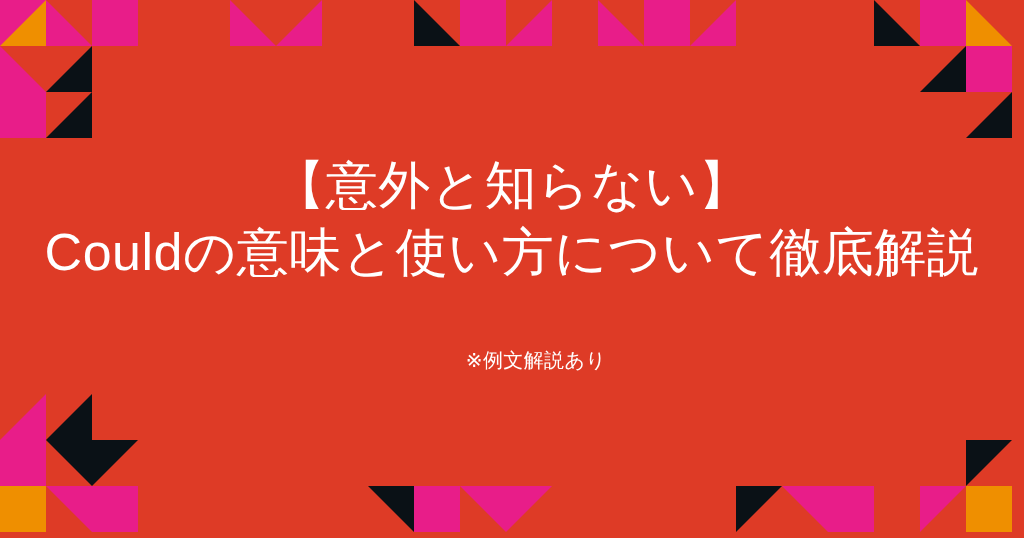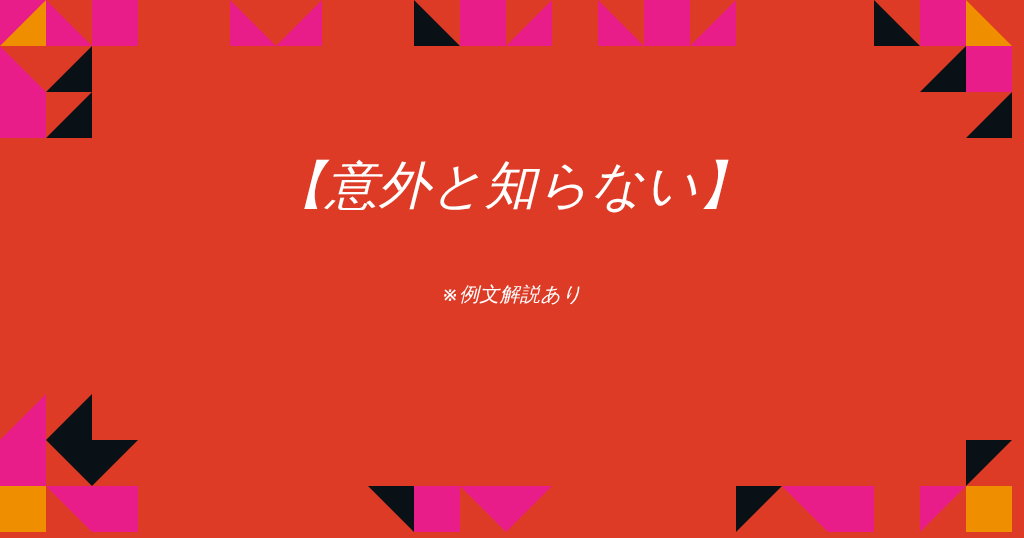--- a/index.html
+++ b/index.html
@@ -30,23 +30,22 @@
 
   
   .content {
     position: absolute;
     left: 0;
     top: 0;
     width: 1024px;
     height: 538px;
     display: flex;
     flex-direction: column;
-    align-items: flex-end;
+    align-items: flex-start;
     justify-content: flex-start;
-    font-style: italic;
   }
   .title-wrap {
     width: 100%;
     margin-top: 152px;
     text-align: center;
   }
   .title-line {
     display: block;
     color: #ffffff;
     white-space: nowrap;
@@ -132,17 +131,18 @@
       <div class="tile" style="left: 874px; top: 486px; width: 46px; height: 46px; background: rgb(222, 59, 38); clip-path: polygon(0px 0px, 100% 0px, 100% 100%, 0px 100%);"></div>
       <div class="tile" style="left: 920px; top: 486px; width: 46px; height: 46px; background: rgb(232, 29, 137); clip-path: polygon(0px 0px, 100% 0px, 0px 100%);"></div>
       <div class="tile" style="left: 966px; top: 486px; width: 46px; height: 46px; background: rgb(239, 143, 0); clip-path: polygon(0px 0px, 100% 0px, 100% 100%, 0px 100%);"></div>
       <div class="tile" style="left: 0px; top: 0px; width: 46px; height: 46px; background: rgb(232, 29, 137); clip-path: polygon(0px 0px, 100% 0px, 0px 100%);"></div>
       <div class="tile" style="left: 966px; top: 0px; width: 46px; height: 46px; background: rgb(222, 59, 38); clip-path: polygon(0px 0px, 100% 0px, 100% 100%);"></div>
     </div>
 
   <div class="content">
     <div class="title-wrap">
       <span class="title-line title-line-1">【意外と知らない】</span>
+      <span class="title-line title-line-2">Couldの意味と使い方について徹底解説</span>
     </div>
     <div class="subtitle">※例文解説あり</div>
   </div>
 
 </div>
 
 </body></html>

